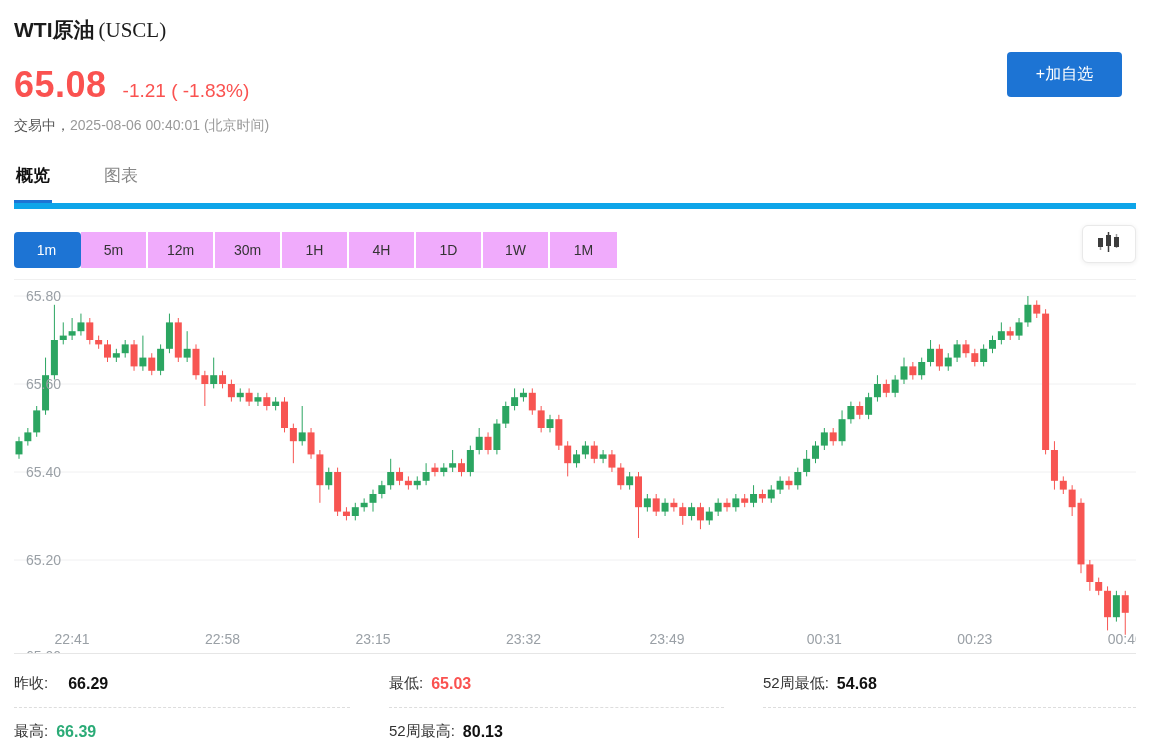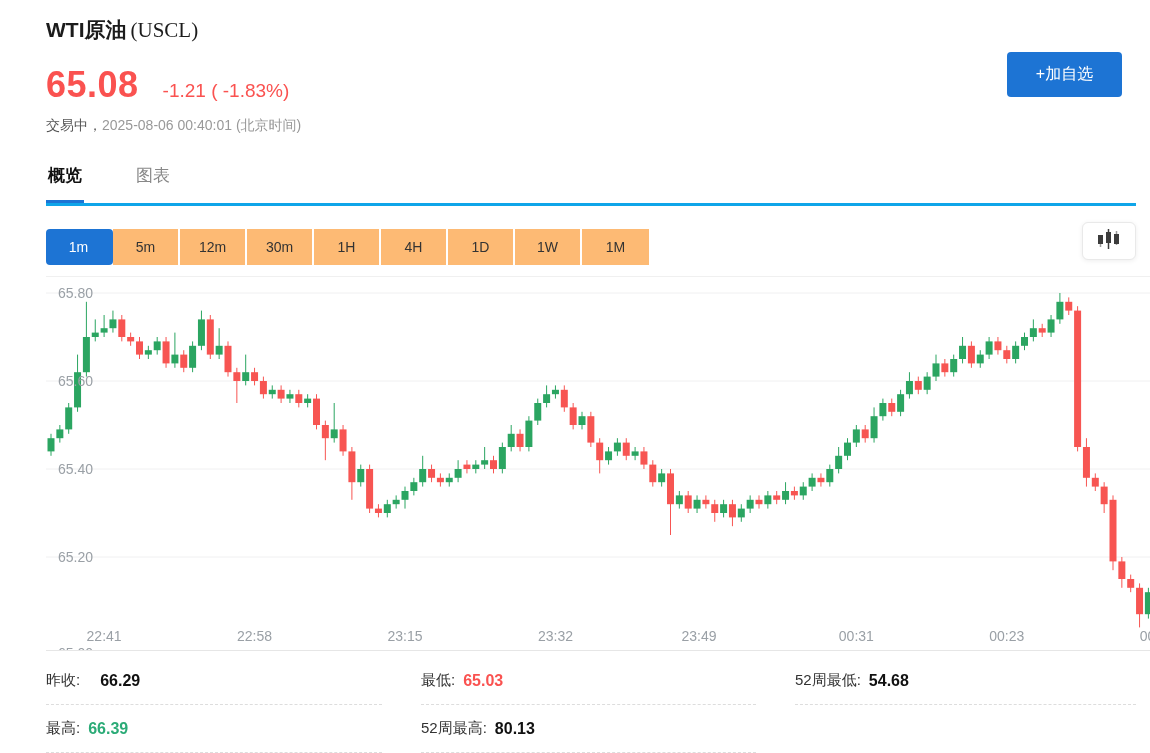--- a/index.html
+++ b/index.html
@@ -1,44 +1,44 @@
 <!DOCTYPE html>
 <html><head>
 <meta charset="utf-8">
 <style>
   * { margin:0; padding:0; box-sizing:border-box; }
   html,body { background:#fff; }
   .page {
     position:relative; width:1150px; height:753px; overflow:hidden;
-    background:#fff; font-family:"Liberation Sans", sans-serif; color:#1b1b1b;padding-left:32px;
+    background:#fff; font-family:"Liberation Sans", sans-serif; color:#1b1b1b;
   }
   
   .header { position:relative; padding:18px 14px 0; }
   .title { font-size:21px; font-weight:600; color:#1b1b1b; line-height:24px; }
   .title .symbol { font-family:"Liberation Serif", serif; font-weight:400; margin-left:4px; }
-  .price-row { margin-top:22px; display:flex; align-items:baseline;gap:8px; }
+  .price-row { margin-top:22px; display:flex; align-items:baseline; }
   .price { font-size:36px; font-weight:700; letter-spacing:.5px; }
   .change { font-size:19px; margin-left:16px; font-weight:400; }
   .status-row { margin-top:11px; font-size:14px; color:#999; }
   .status-row .status { color:#555; }
   .watch-btn {
     position:absolute; top:52px; right:28px; width:115px; height:45px;
     border:none; border-radius:4px; color:#fff; font-size:16px; cursor:pointer;
     font-family:"Liberation Sans", sans-serif;
   }
   
-  .tabs { margin:29px 14px 0; display:flex; gap:50px; border-bottom:3px solid #0ea5e9; }
+  .tabs { margin:29px 14px 0; display:flex; gap:50px; border-bottom:6px solid #0ea5e9; }
   .tab { font-size:17px; color:#888; padding:0 2px 13px; cursor:pointer; border-bottom:3px solid transparent; }
   .tab.active { color:#111; font-weight:700; }
   
   .toolbar { margin:16px 14px 0; height:38px; display:flex; justify-content:space-between; align-items:center; }
   .intervals { display:flex; height:24px; }
   .iv {
     width:67px; height:36px; line-height:36px; text-align:center; font-size:14px;
-    color:#333; background:#fdba74; border-right:2px solid #fff; cursor:pointer;
+    color:#333; background:#f0abfc; border-right:2px solid #fff; cursor:pointer;
   }
   .iv:last-child { border-right:none; }
   .iv.active { color:#fff; border-radius:4px; border-right-color:transparent; }
   .chart-type-btn {
     width:54px; height:38px; background:#fff; border:1px solid #e9e9e9; border-radius:6px;
     box-shadow:0 1px 5px rgba(0,0,0,.07); display:flex; align-items:center; justify-content:center; cursor:pointer;
   }
   
   .chart {
     position:relative; margin:16px 14px 0; width:1122px; height:375px;

